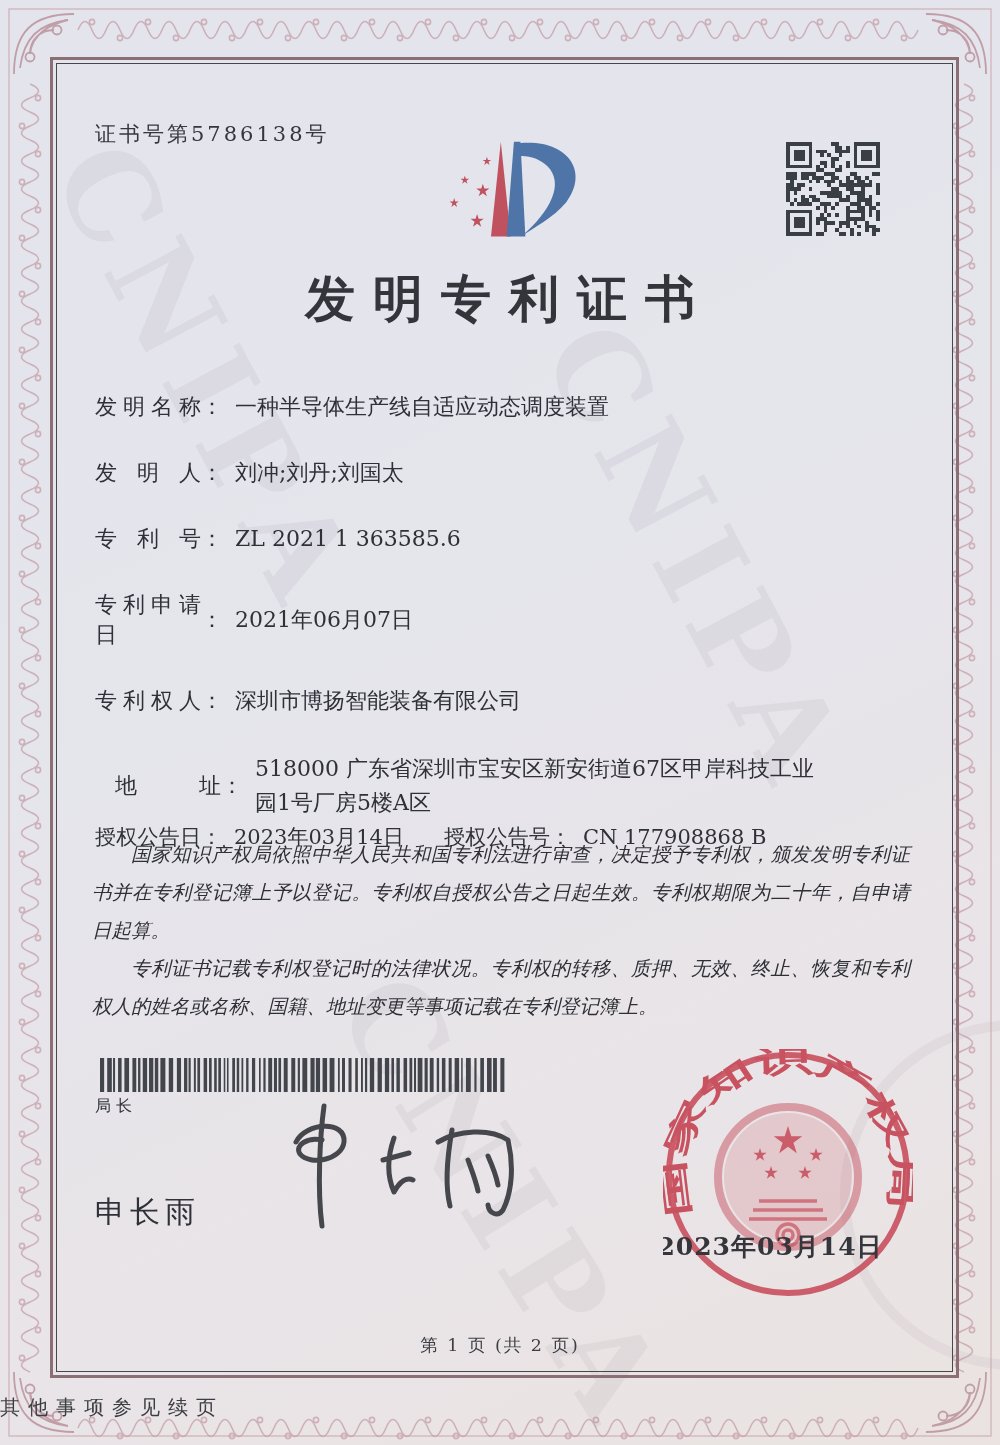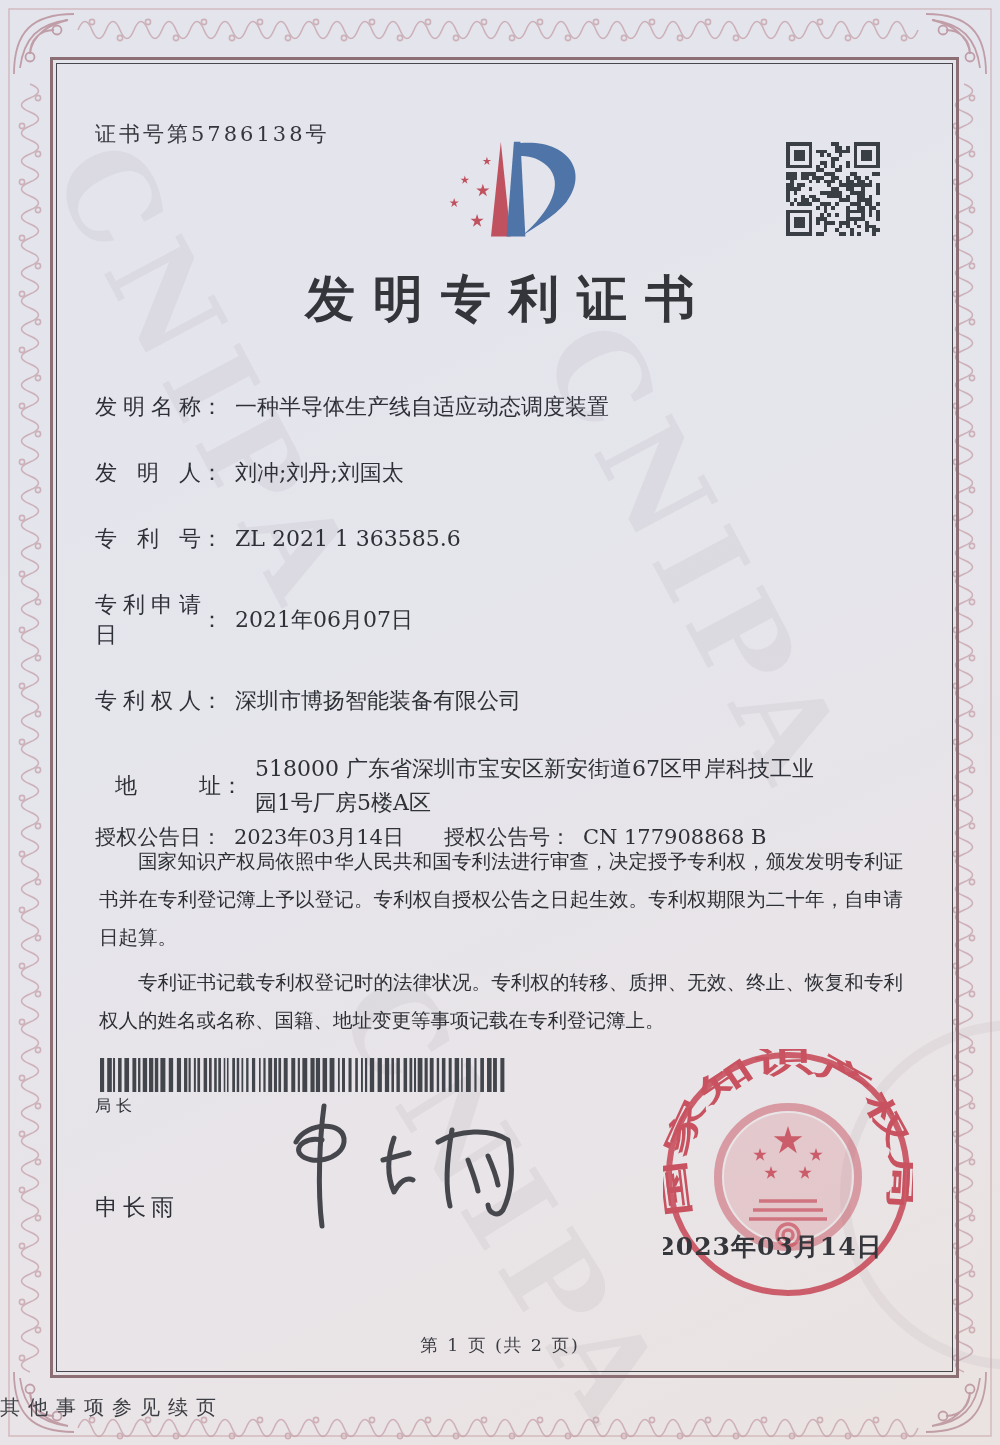--- a/index.html
+++ b/index.html
@@ -32,24 +32,24 @@
   .row .lab{display:inline-block;width:106px;text-align:justify;text-align-last:justify;
     text-justify:inter-character;flex:none;}
   .row .col{flex:none;margin-right:12px;}
   .row .val{flex:none;}
   .row.address{line-height:34px;margin-bottom:2px;margin-left:20px;}
   .row.address .val{max-width:565px;}
   .row.grant{font-size:21px;}
   .row.grant .g2{margin-left:40px;display:flex;}
   .paras{left:92px;top:836px;width:818px;z-index:3;font-size:19.5px;line-height:38px;
     text-align:justify;color:#2e3036;}
-  .paras p{margin:7px;text-indent:2em;}
+  .paras p{margin:0;text-indent:2em;font-style:italic;}
   #barcode-svg{left:100px;top:1058px;z-index:3;}
   .signer-title{left:95px;top:1096px;font-size:16px;letter-spacing:5px;z-index:3;}
-  .signer-name{left:95px;top:1192px;font-size:23px;letter-spacing:5px;z-index:3;text-align:right;}
+  .signer-name{left:95px;top:1192px;font-size:30px;letter-spacing:5px;z-index:3;text-align:right;}
   #sig-svg{left:262px;top:1100px;z-index:4;}
   #seal-svg{left:663px;top:1049px;z-index:4;}
   .page-info{left:0;right:0;top:1333px;text-align:center;font-size:17.5px;
     letter-spacing:2px;color:#3c3e44;z-index:3;}
   .footer-note{left:0;right:0;top:1394px;text-align:left;font-size:20px;
     letter-spacing:8px;color:#3b3d42;z-index:3;}
 </style>
 </head>
 <body>
 

